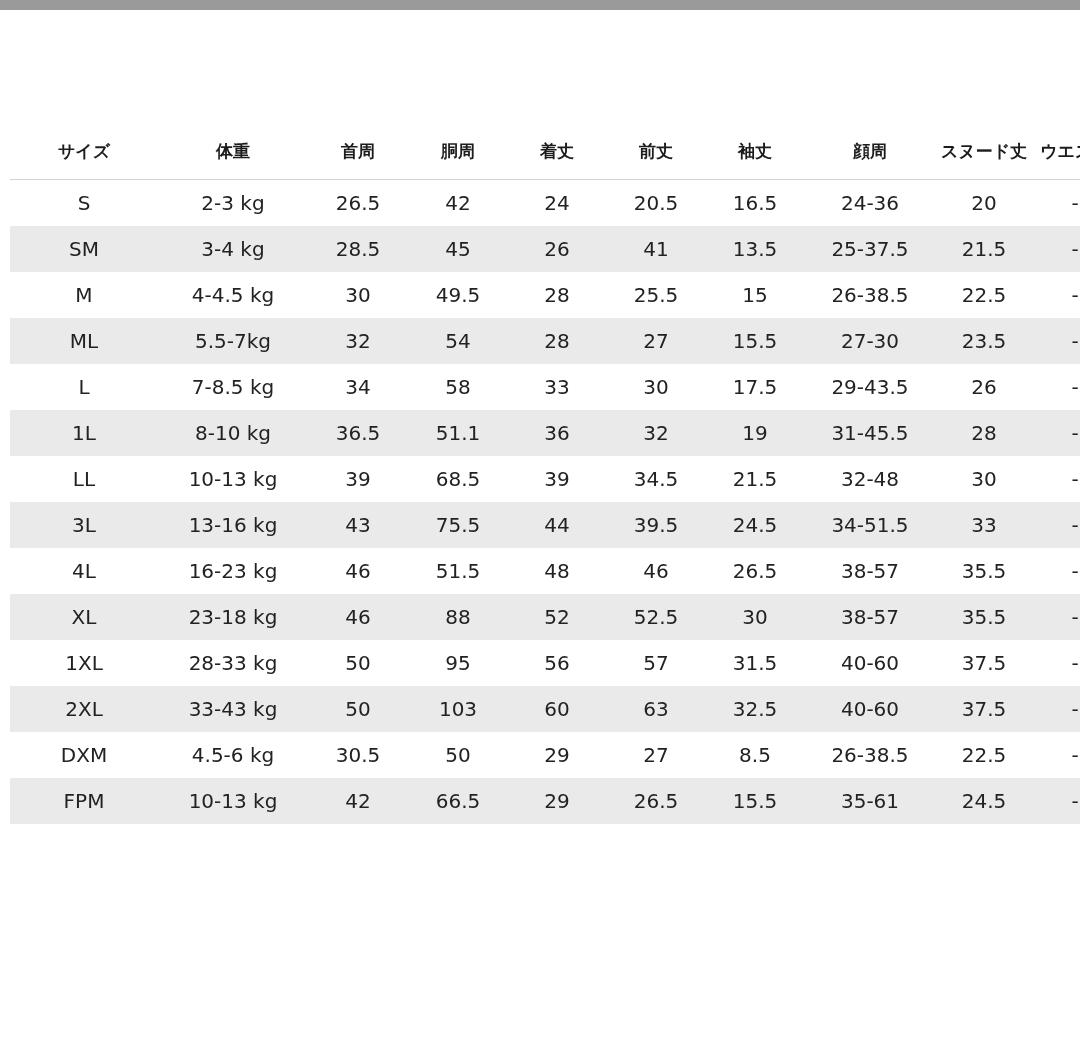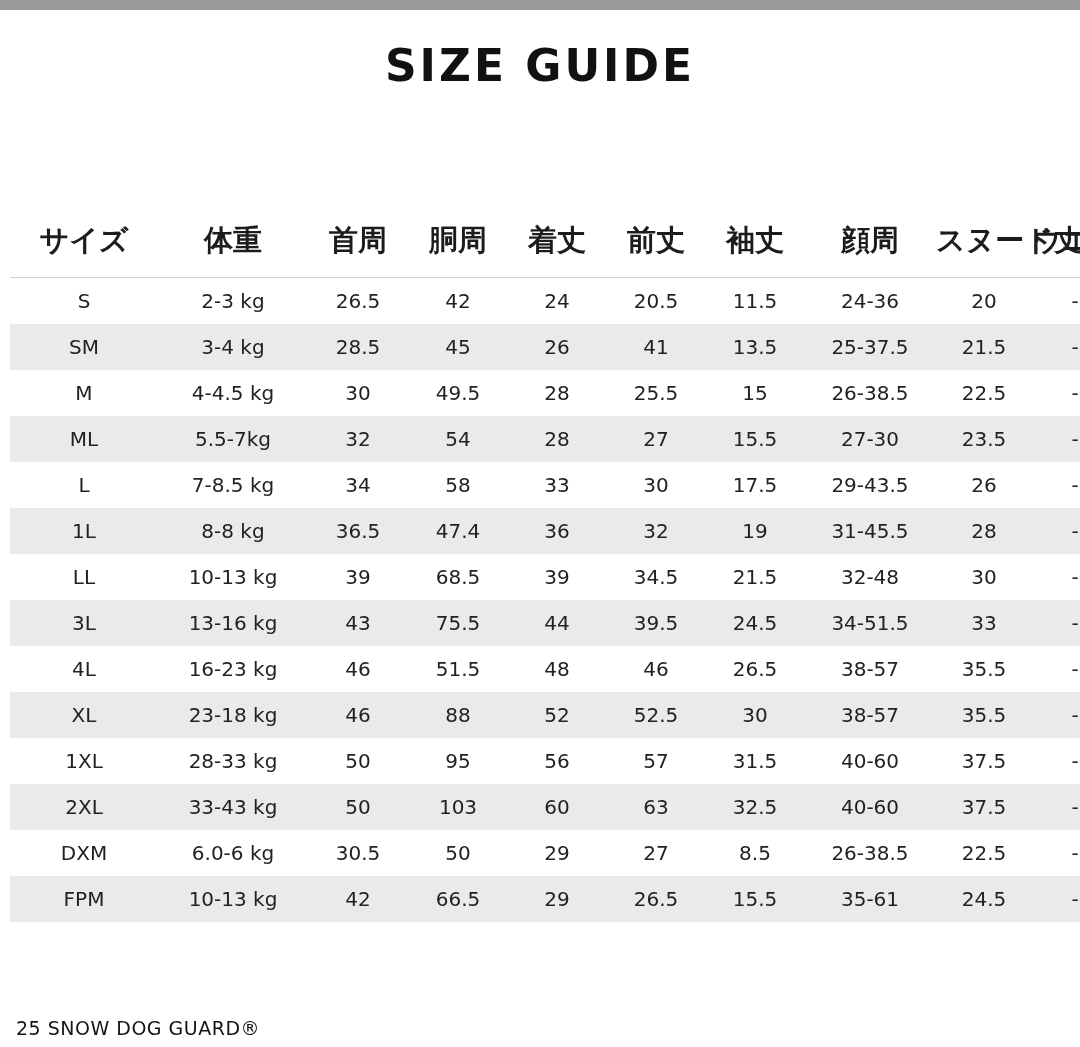--- a/index.html
+++ b/index.html
@@ -38,21 +38,21 @@
   .table-wrap {
     margin-top: 120px;
     padding: 0 10px;
   }
   table.size-table {
     width: 1060px;
     border-collapse: collapse;
     table-layout: fixed;
   }
   table.size-table thead th {
-    font-size: 29px;
+    font-size: 17px;
     font-weight: 700;
     color: #1c1c1c;
     padding: 10px 0 16px 0;
     vertical-align: bottom;
     white-space: nowrap;
   }
   table.size-table thead tr {
     border-bottom: 1px solid #d2d2d2;
   }
   table.size-table tbody td {
@@ -91,21 +91,20 @@
     color: #141414;
   }
 </style>
 </head>
 <body>
 
 <div class="top-bar"></div>
 
 <div class="page">
 
-  <div class="title">SIZE GUIDE</div>
 
   <div class="table-wrap">
     <table class="size-table">
       <colgroup>
         <col class="c0">
           <col class="c1">
           <col class="c2">
           <col class="c3">
           <col class="c4">
         <col class="c5">
@@ -129,21 +128,21 @@
         </tr>
       </thead>
       <tbody id="size-table-body">
           <tr>
             <td>S</td>
             <td>2-3 kg</td>
             <td>26.5</td>
             <td>42</td>
             <td>24</td>
             <td>20.5</td>
-            <td>11.5</td>
+            <td>16.5</td>
             <td>24-36</td>
             <td>20</td>
             <td>-</td>
           </tr>
           <tr class="alt">
             <td>SM</td>
             <td>3-4 kg</td>
             <td>28.5</td>
             <td>45</td>
             <td>26</td>
@@ -184,23 +183,23 @@
             <td>58</td>
             <td>33</td>
             <td>30</td>
             <td>17.5</td>
             <td>29-43.5</td>
             <td>26</td>
             <td>-</td>
           </tr>
           <tr class="alt">
             <td>1L</td>
-            <td>8-8 kg</td>
+            <td>8-10 kg</td>
             <td>36.5</td>
-            <td>47.4</td>
+            <td>51.1</td>
             <td>36</td>
             <td>32</td>
             <td>19</td>
             <td>31-45.5</td>
             <td>28</td>
             <td>-</td>
           </tr>
           <tr>
             <td>LL</td>
             <td>10-13 kg</td>
@@ -268,21 +267,21 @@
             <td>103</td>
             <td>60</td>
             <td>63</td>
             <td>32.5</td>
             <td>40-60</td>
             <td>37.5</td>
             <td>-</td>
           </tr>
           <tr>
             <td>DXM</td>
-            <td>6.0-6 kg</td>
+            <td>4.5-6 kg</td>
             <td>30.5</td>
             <td>50</td>
             <td>29</td>
             <td>27</td>
             <td>8.5</td>
             <td>26-38.5</td>
             <td>22.5</td>
             <td>-</td>
           </tr>
           <tr class="alt">

